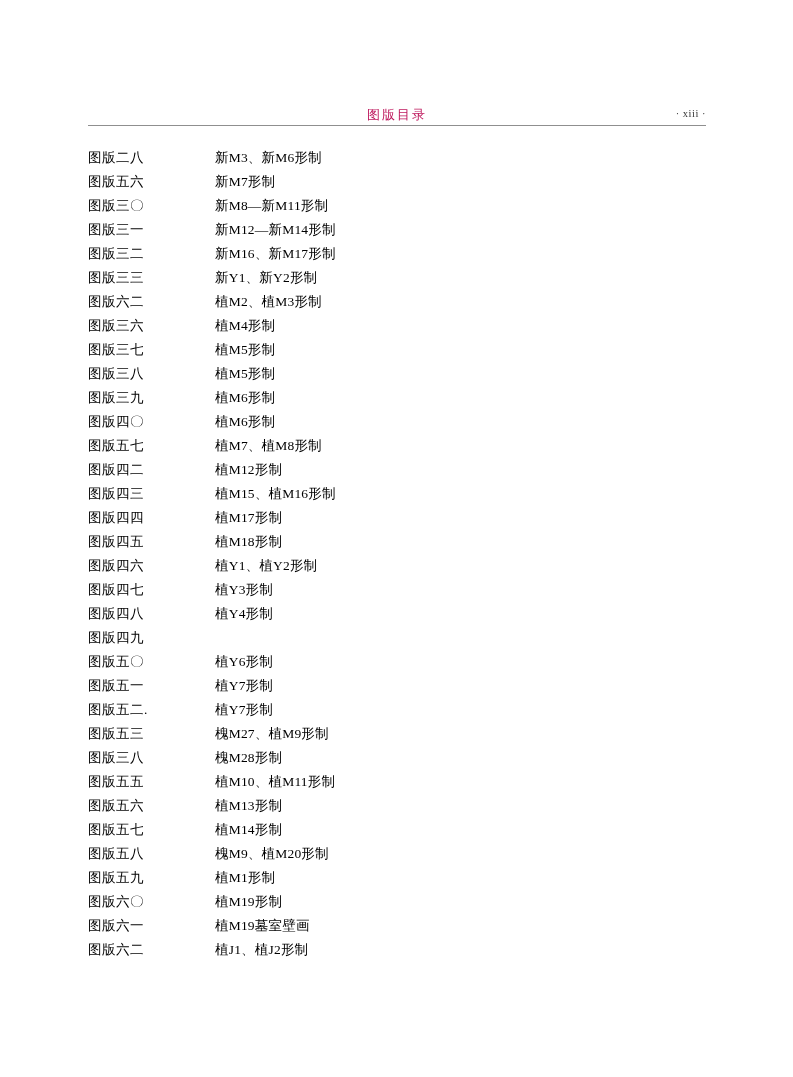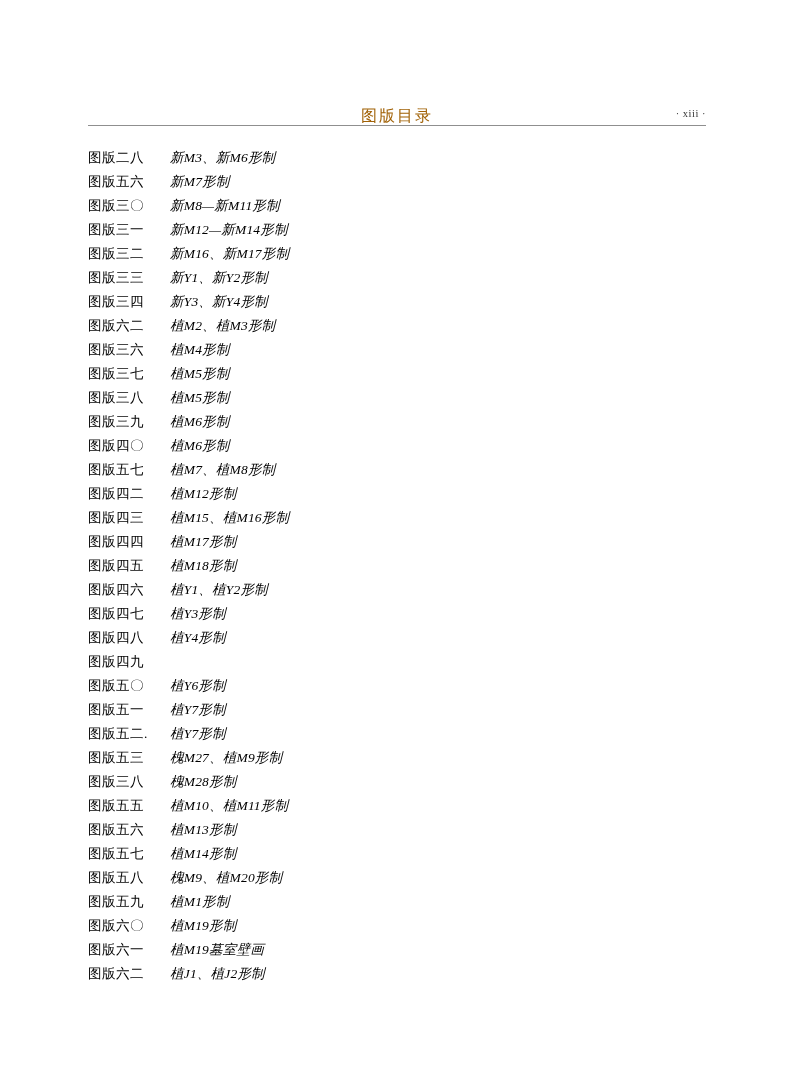--- a/index.html
+++ b/index.html
@@ -28,23 +28,23 @@
     left: 88px;
     top: 106px;
     width: 618px;
     height: 22px;
   }
   .header-title {
     position: absolute;
     left: 50%;
     transform: translateX(-50%);
     top: 0;
-    font-size: 16px;
+    font-size: 13px;
     letter-spacing: 2px;
-    color: #a16207;
+    color: #be185d;
     white-space: nowrap;
   }
   .header-page {
     position: absolute;
     right: 0;
     top: 2px;
     font-size: 10.5px;
     color: #333333;
     letter-spacing: 0.5px;
     white-space: nowrap;
@@ -63,32 +63,32 @@
     left: 88px;
     top: 146px;
     width: 620px;
   }
   .toc-row {
     display: flex;
     align-items: center;
     height: 24px;
     line-height: 24px;
     font-size: 13.5px;
+    gap: 45px;
   }
   .toc-num {
     width: 82px;
     flex: 0 0 82px;
     letter-spacing: 0.5px;
     white-space: nowrap;
   }
   .toc-label {
     flex: 1 1 auto;
     letter-spacing: 0.2px;
     white-space: nowrap;
-    font-style: italic;
   }
 </style>
 </head>
 <body>
 
 <div class="page">
 
   <div class="header">
     <div class="header-title">图版目录</div>
     <div class="header-page">· xiii ·</div>
@@ -114,24 +114,20 @@
       </div>
       <div class="toc-row">
         <span class="toc-num">图版三二</span>
         <span class="toc-label">新M16、新M17形制</span>
       </div>
       <div class="toc-row">
         <span class="toc-num">图版三三</span>
         <span class="toc-label">新Y1、新Y2形制</span>
       </div>
       <div class="toc-row">
-        <span class="toc-num">图版三四</span>
-        <span class="toc-label">新Y3、新Y4形制</span>
-      </div>
-      <div class="toc-row">
         <span class="toc-num">图版六二</span>
         <span class="toc-label">植M2、植M3形制</span>
       </div>
       <div class="toc-row">
         <span class="toc-num">图版三六</span>
         <span class="toc-label">植M4形制</span>
       </div>
       <div class="toc-row">
         <span class="toc-num">图版三七</span>
         <span class="toc-label">植M5形制</span>

